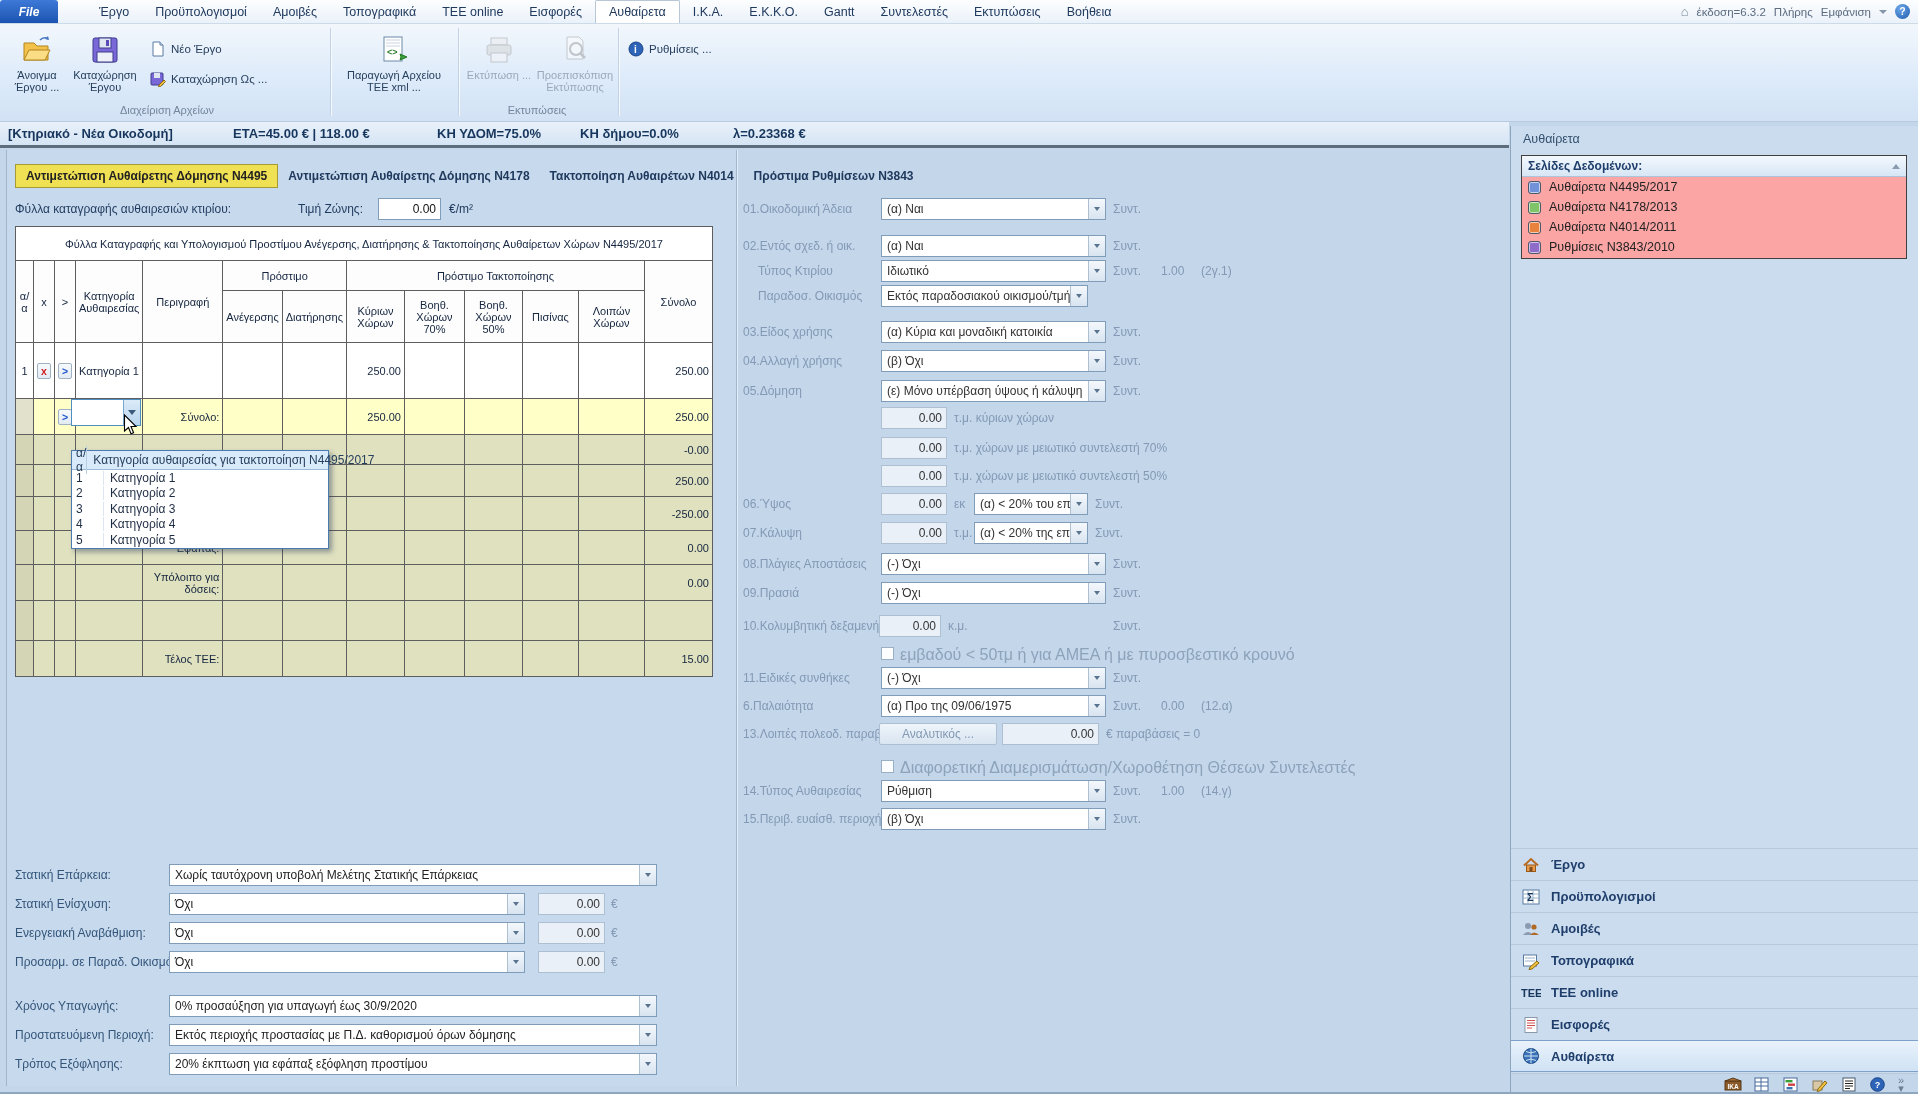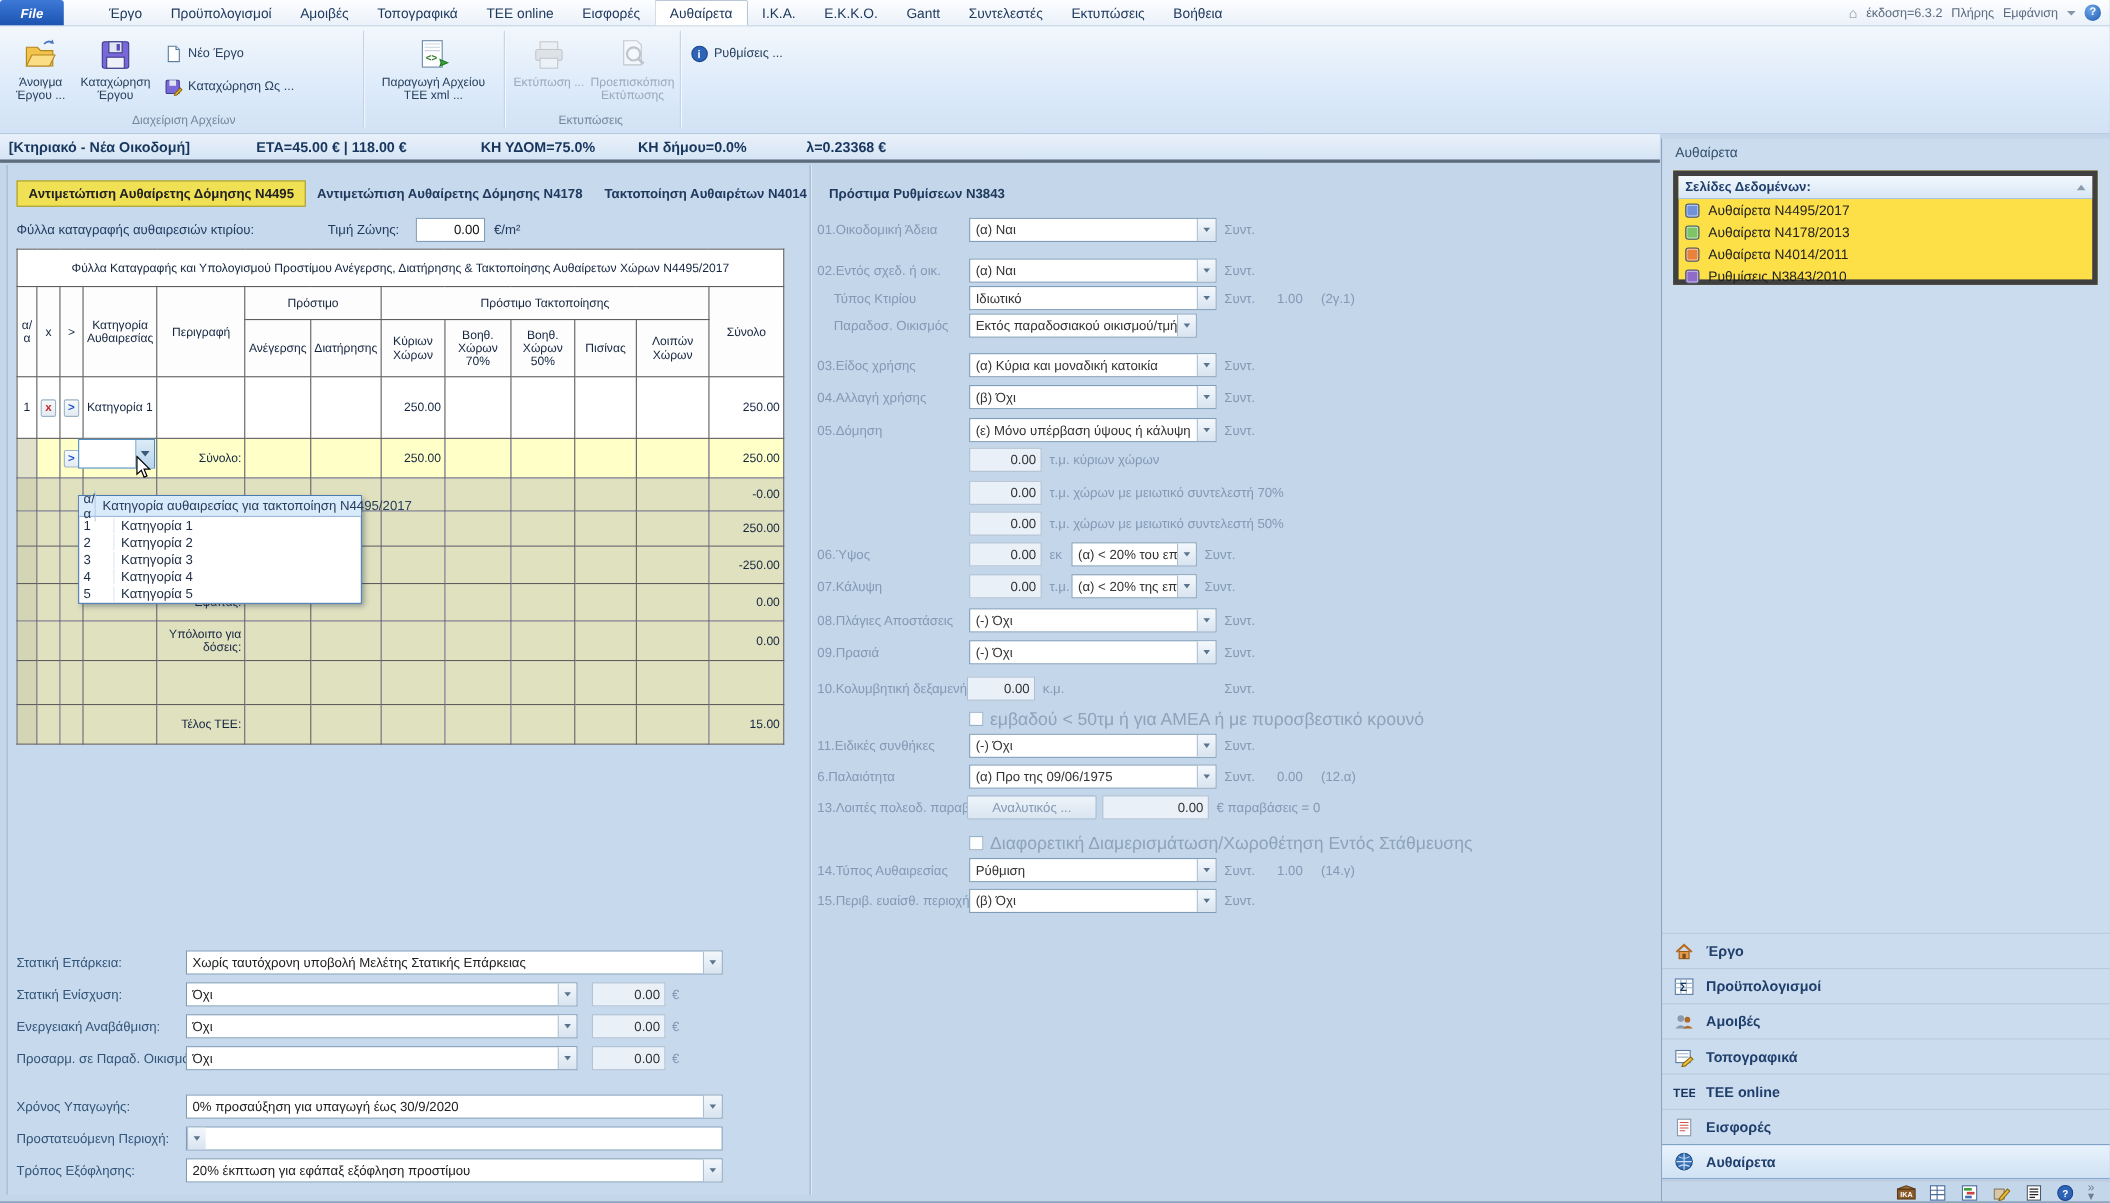--- a/index.html
+++ b/index.html
@@ -105,21 +105,21 @@
     color:#8399b4; font-size:12px; text-align:center; padding-top:3px; border-radius:2px; }
 
   
   .orow { position:absolute; left:0; width:100%; height:24px; }
   .olabel { position:absolute; left:8px; top:4px; color:#33557a; font-size:12px; white-space:nowrap; }
   .orow .combo .cval { color:#222; }
 
   
   .sidebar { position:absolute; top:126px; left:1510px; width:408px; height:968px; background:#cbdcee; border-left:1px solid #8ca6c0; }
   .sb-title { position:absolute; top:6px; left:12px; color:#33506e; font-size:12.5px; }
-  .pages-box { position:absolute; top:29px; left:10px; width:386px; height:104px; background:#fde047; border:5px solid #404040; }
+  .pages-box { position:absolute; top:29px; left:10px; width:386px; height:104px; background:#fca5a5; border:1px solid #404040; }
   .pages-head { height:21px; background:linear-gradient(#f3f8fd,#d7e6f5); border-bottom:1px solid #aec4da; display:flex; align-items:center;
     padding:0 6px; font-weight:bold; color:#1f3e6b; font-size:12px; }
   .pages-head .up-arrow { margin-left:auto; width:0; height:0; border-left:4px solid transparent; border-right:4px solid transparent; border-bottom:5px solid #8a9cb0; }
   .page-item { display:flex; align-items:center; gap:8px; height:20px; padding-left:6px; color:#222; font-size:12.5px; }
   .page-sq { width:13px; height:13px; border:1px solid #4a5a6a; border-radius:3px; box-shadow:inset 0 0 0 1px rgba(255,255,255,.6); }
   .nav { position:absolute; left:0; top:722px; width:100%; }
   .nav-item { height:32px; display:flex; align-items:center; gap:10px; padding-left:10px; border-top:1px solid #b8c9dc;
     font-weight:bold; color:#1f3e6b; font-size:13px; cursor:default; }
   .nav-item.active { background:linear-gradient(#e9f2fb,#cfe2f4); border-top:1px solid #7fa0c8; border-bottom:1px solid #7fa0c8; }
   .nav-icon { width:20px; height:20px; display:flex; align-items:center; justify-content:center; }
@@ -521,20 +521,21 @@
       <div class="combo" style="left:162px; width:488px">
         <span class="cval">0% προσαύξηση για υπαγωγή έως 30/9/2020</span>
         <span class="cbtn">
             <span class="chev"></span>
           </span>
       </div>
     </div>
     <div class="orow" style="top:874px">
       <span class="olabel">Προστατευόμενη Περιοχή:</span>
       <div class="combo" style="left:162px; width:488px">
+        <span class="cval">Εκτός περιοχής προστασίας με Π.Δ. καθορισμού όρων δόμησης</span>
         <span class="cbtn">
             <span class="chev"></span>
           </span>
       </div>
     </div>
     <div class="orow" style="top:903px">
       <span class="olabel">Τρόπος Εξόφλησης:</span>
       <div class="combo" style="left:162px; width:488px">
         <span class="cval">20% έκπτωση για εφάπαξ εξόφληση προστίμου</span>
         <span class="cbtn">
@@ -723,21 +724,21 @@
     </div>
 
     <div class="frow" style="top:573px">
       <span class="flabel">13.Λοιπές πολεοδ. παραβ.</span>
       <div class="form-btn" style="left:141px; width:118px">Αναλυτικός ...</div>
       <div class="numfield" style="left:264px; width:97px">0.00</div>
       <span class="sfx" style="left:368px">€ παραβάσεις = 0</span>
     </div>
     <div class="frow" style="top:608px">
       <span class="cbx" style="left:143px"></span>
-      <span class="cbx-label" style="left:162px">Διαφορετική Διαμερισμάτωση/Χωροθέτηση Εντός Στάθμευσης</span>
+      <span class="cbx-label" style="left:162px">Διαφορετική Διαμερισμάτωση/Χωροθέτηση Θέσεων Συντελεστές</span>
     </div>
 
     <div class="frow" style="top:630px">
       <span class="flabel">14.Τύπος Αυθαιρεσίας</span>
       <div class="combo" style="left:143px; width:225px">
         <span class="cval">Ρύθμιση</span>
         <span class="cbtn">
             <span class="chev"></span>
           </span>
       </div>

